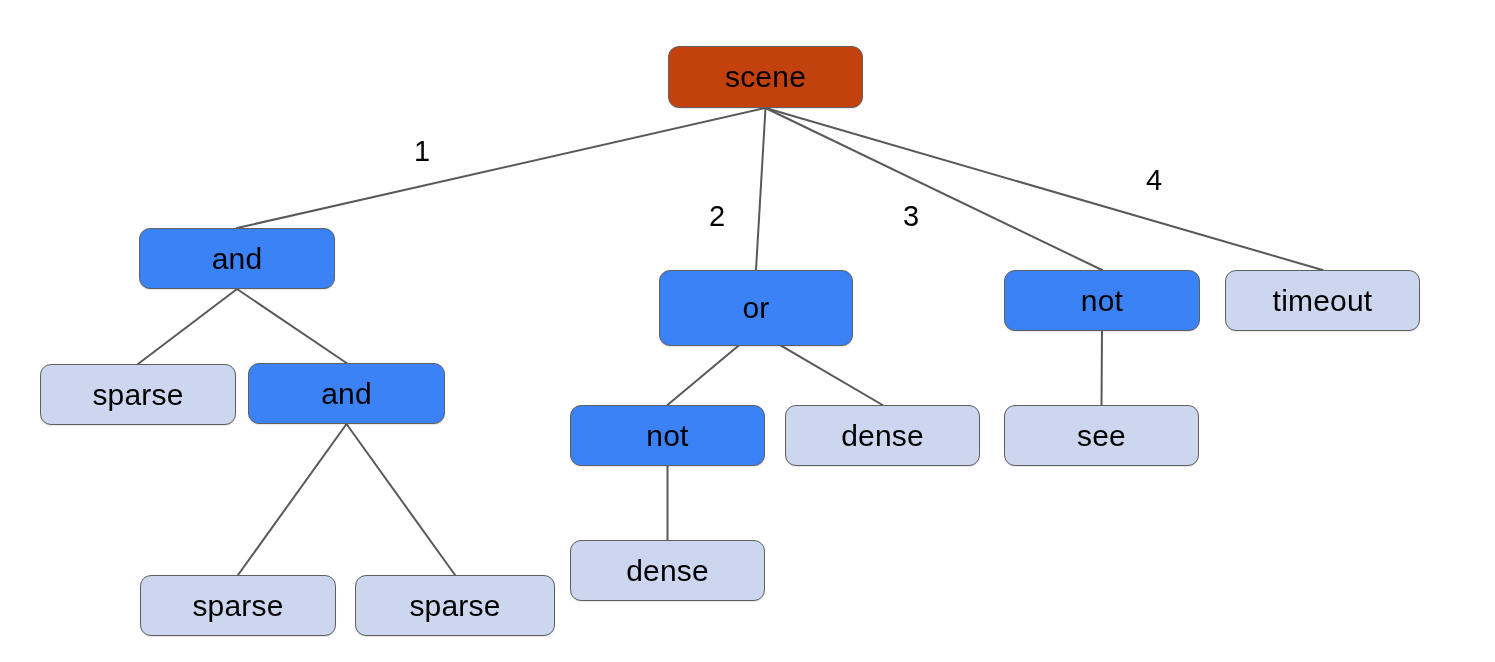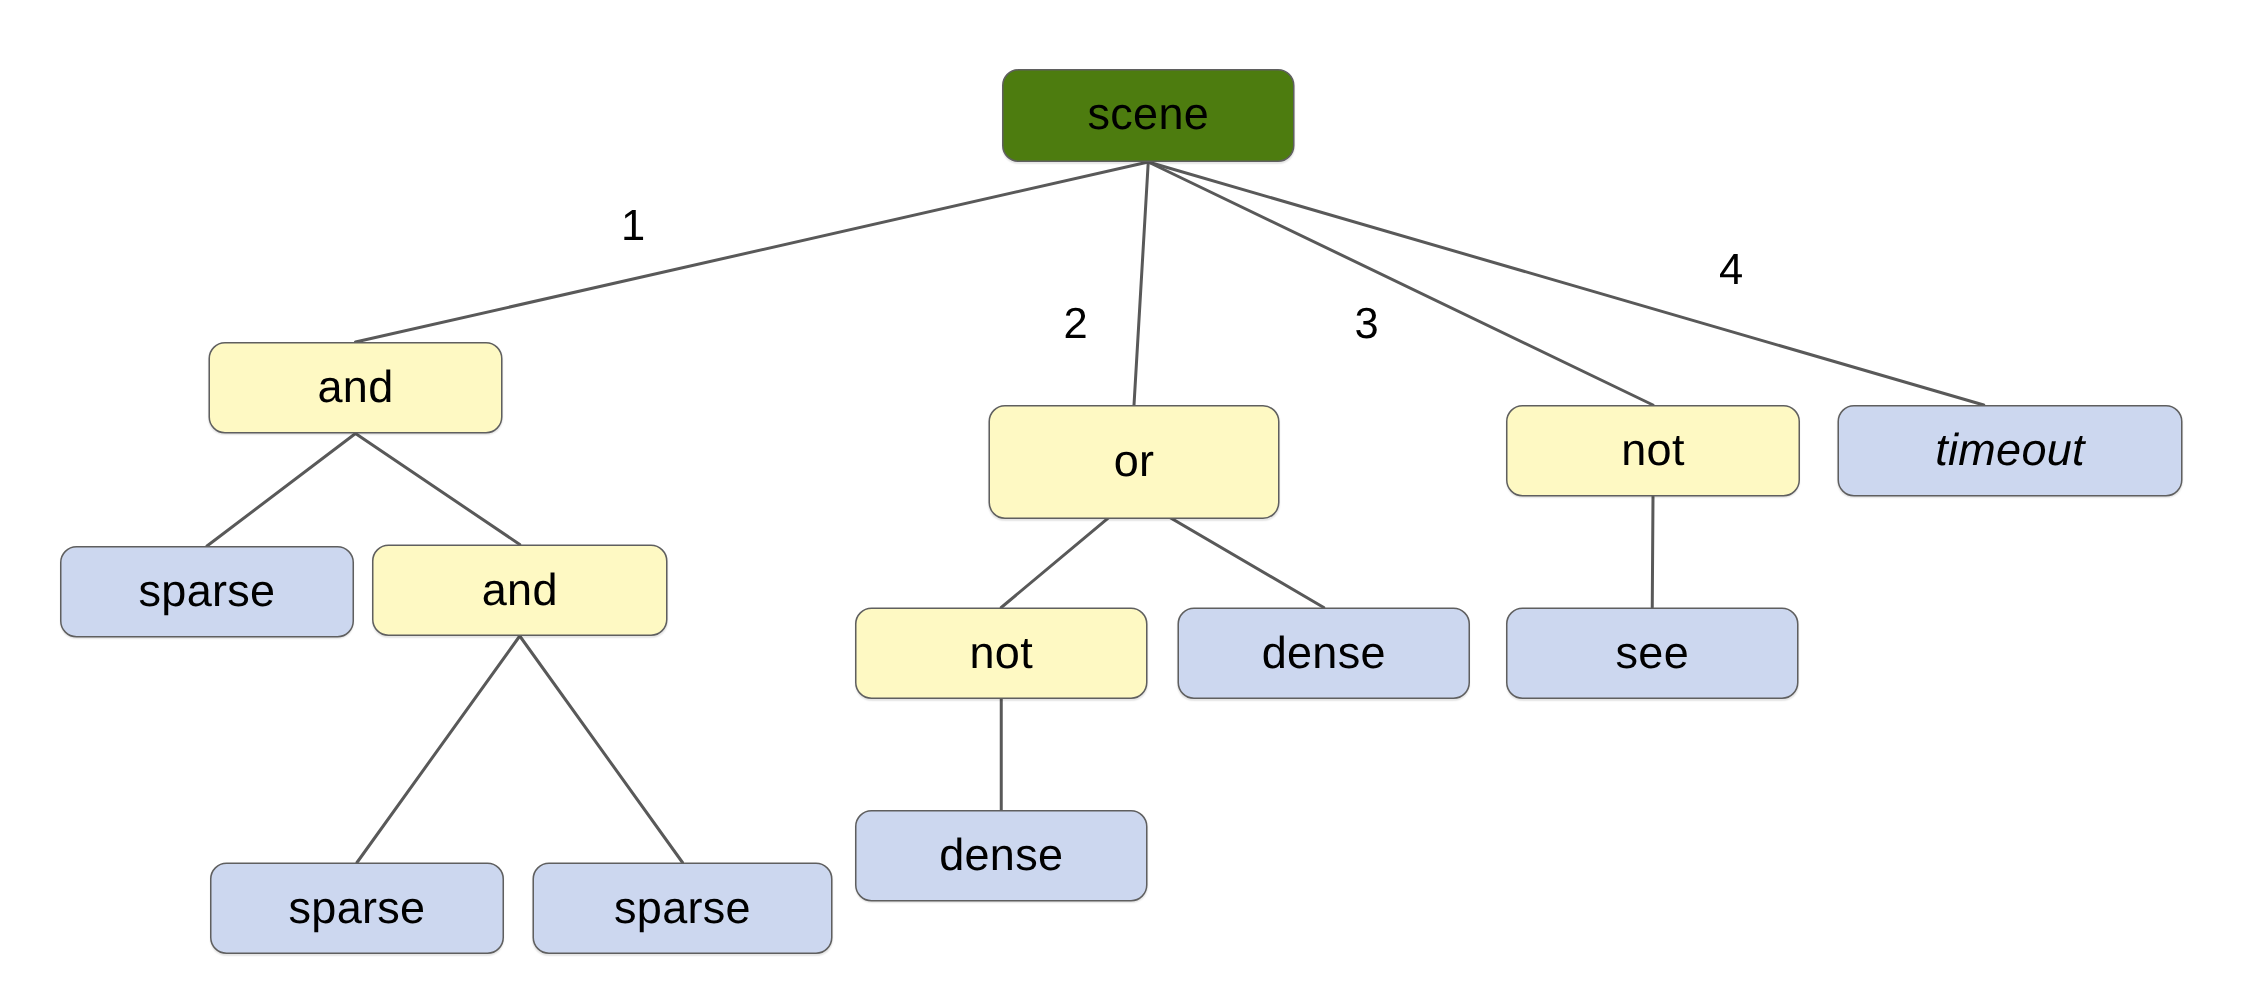--- a/index.html
+++ b/index.html
@@ -32,22 +32,22 @@
     justify-content: center;
     border: 1.6px solid #5f5f5f;
     border-radius: 11px;
     color: #000000;
     font-size: 30px;
     line-height: 1;
     letter-spacing: 0.2px;
     white-space: nowrap;
     box-shadow: 0 1px 1px rgba(0,0,0,0.10);
   }
-  .node.root    { background: #4d7c0f; }
-  .node.op      { background: #fef9c3; }
+  .node.root    { background: #c2410c; }
+  .node.op      { background: #3b82f6; }
   .node.leaf    { background: #ccd7ef; }
   .edge-label {
     position: absolute;
     color: #000000;
     font-size: 29px;
     line-height: 1;
     white-space: nowrap;
     user-select: none;
   }
 </style>
@@ -75,21 +75,21 @@
       </div>
       <div class="node op" style="left: 139px; top: 228px; width: 196px; height: 61px;">
         <span>and</span>
       </div>
       <div class="node op" style="left: 659px; top: 270px; width: 194px; height: 76px;">
         <span>or</span>
       </div>
       <div class="node op" style="left: 1004px; top: 270px; width: 196px; height: 61px;">
         <span>not</span>
       </div>
-      <div class="node leaf" style="left: 1225px; top: 270px; width: 230px; height: 61px; font-style: italic;">
+      <div class="node leaf" style="left: 1225px; top: 270px; width: 195px; height: 61px;">
         <span>timeout</span>
       </div>
       <div class="node leaf" style="left: 40px; top: 364px; width: 196px; height: 61px;">
         <span>sparse</span>
       </div>
       <div class="node op" style="left: 248px; top: 363px; width: 197px; height: 61px;">
         <span>and</span>
       </div>
       <div class="node op" style="left: 570px; top: 405px; width: 195px; height: 61px;">
         <span>not</span>

